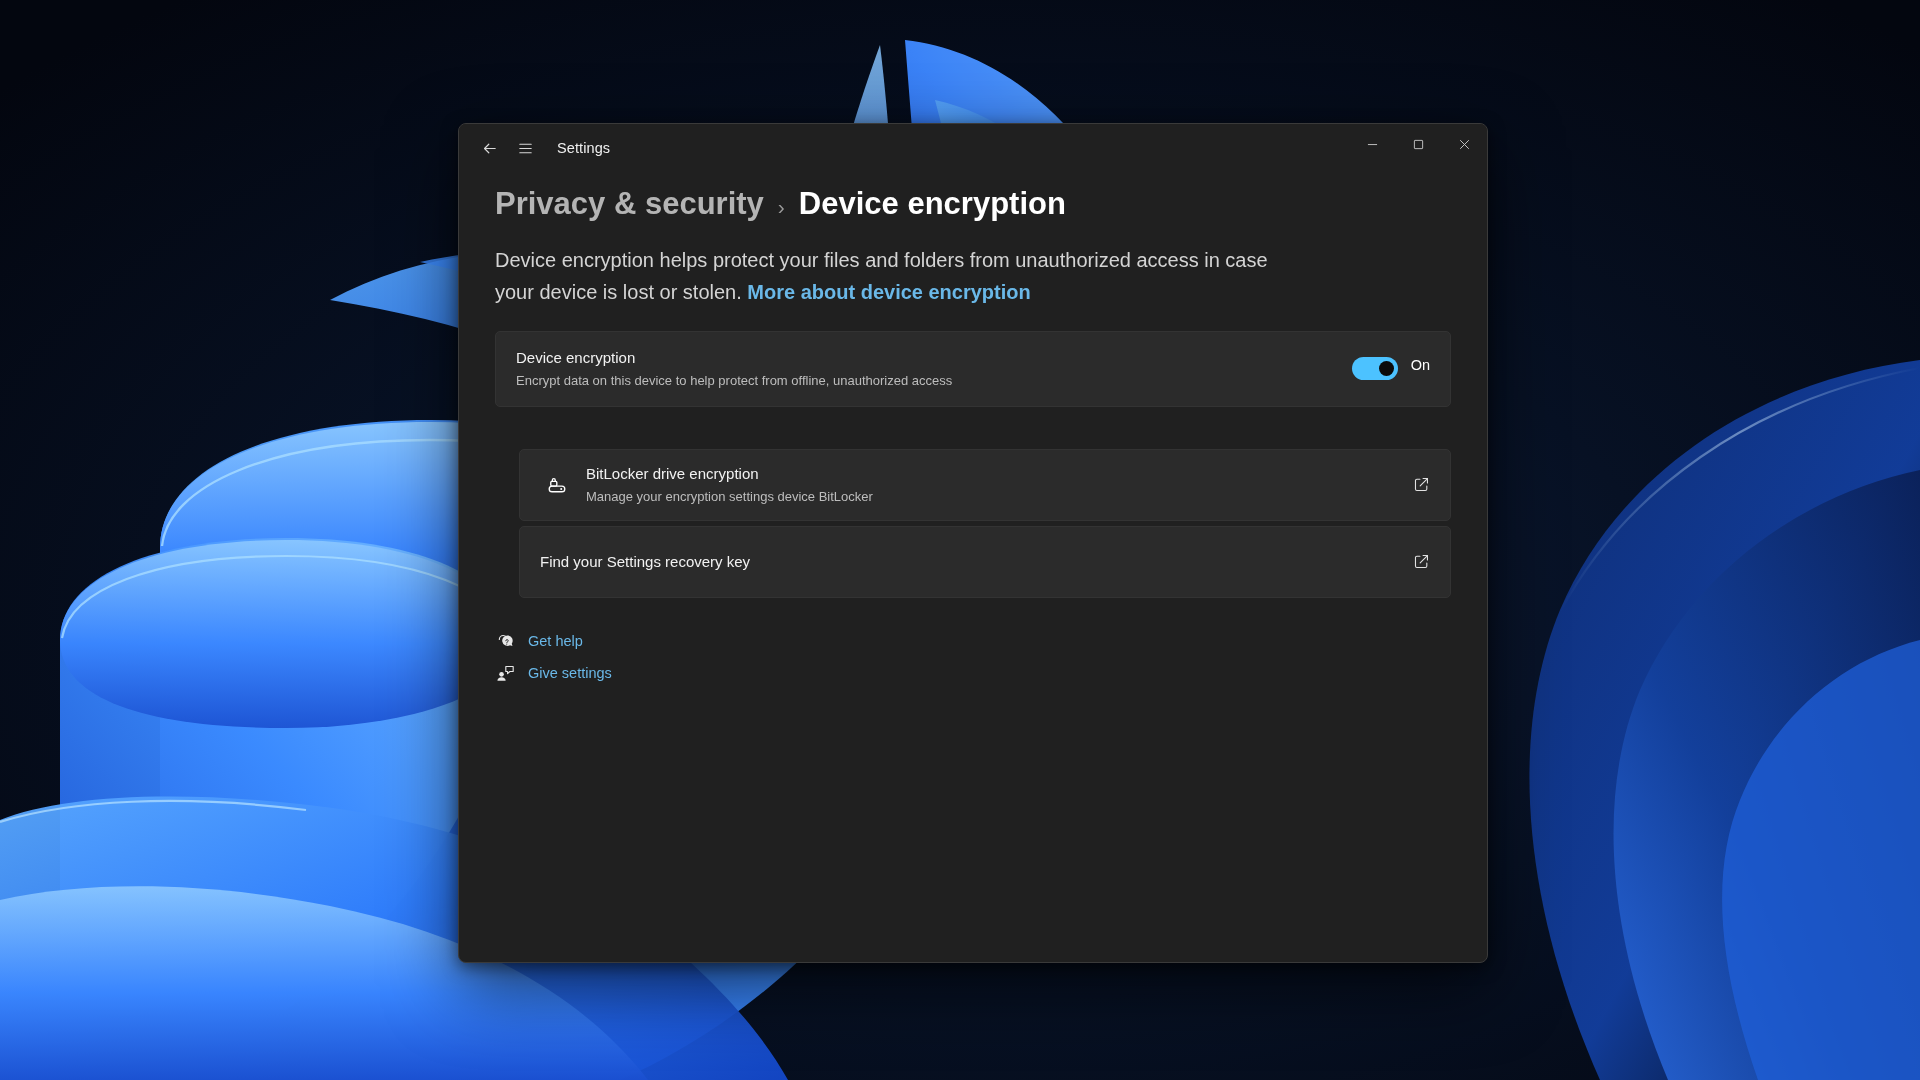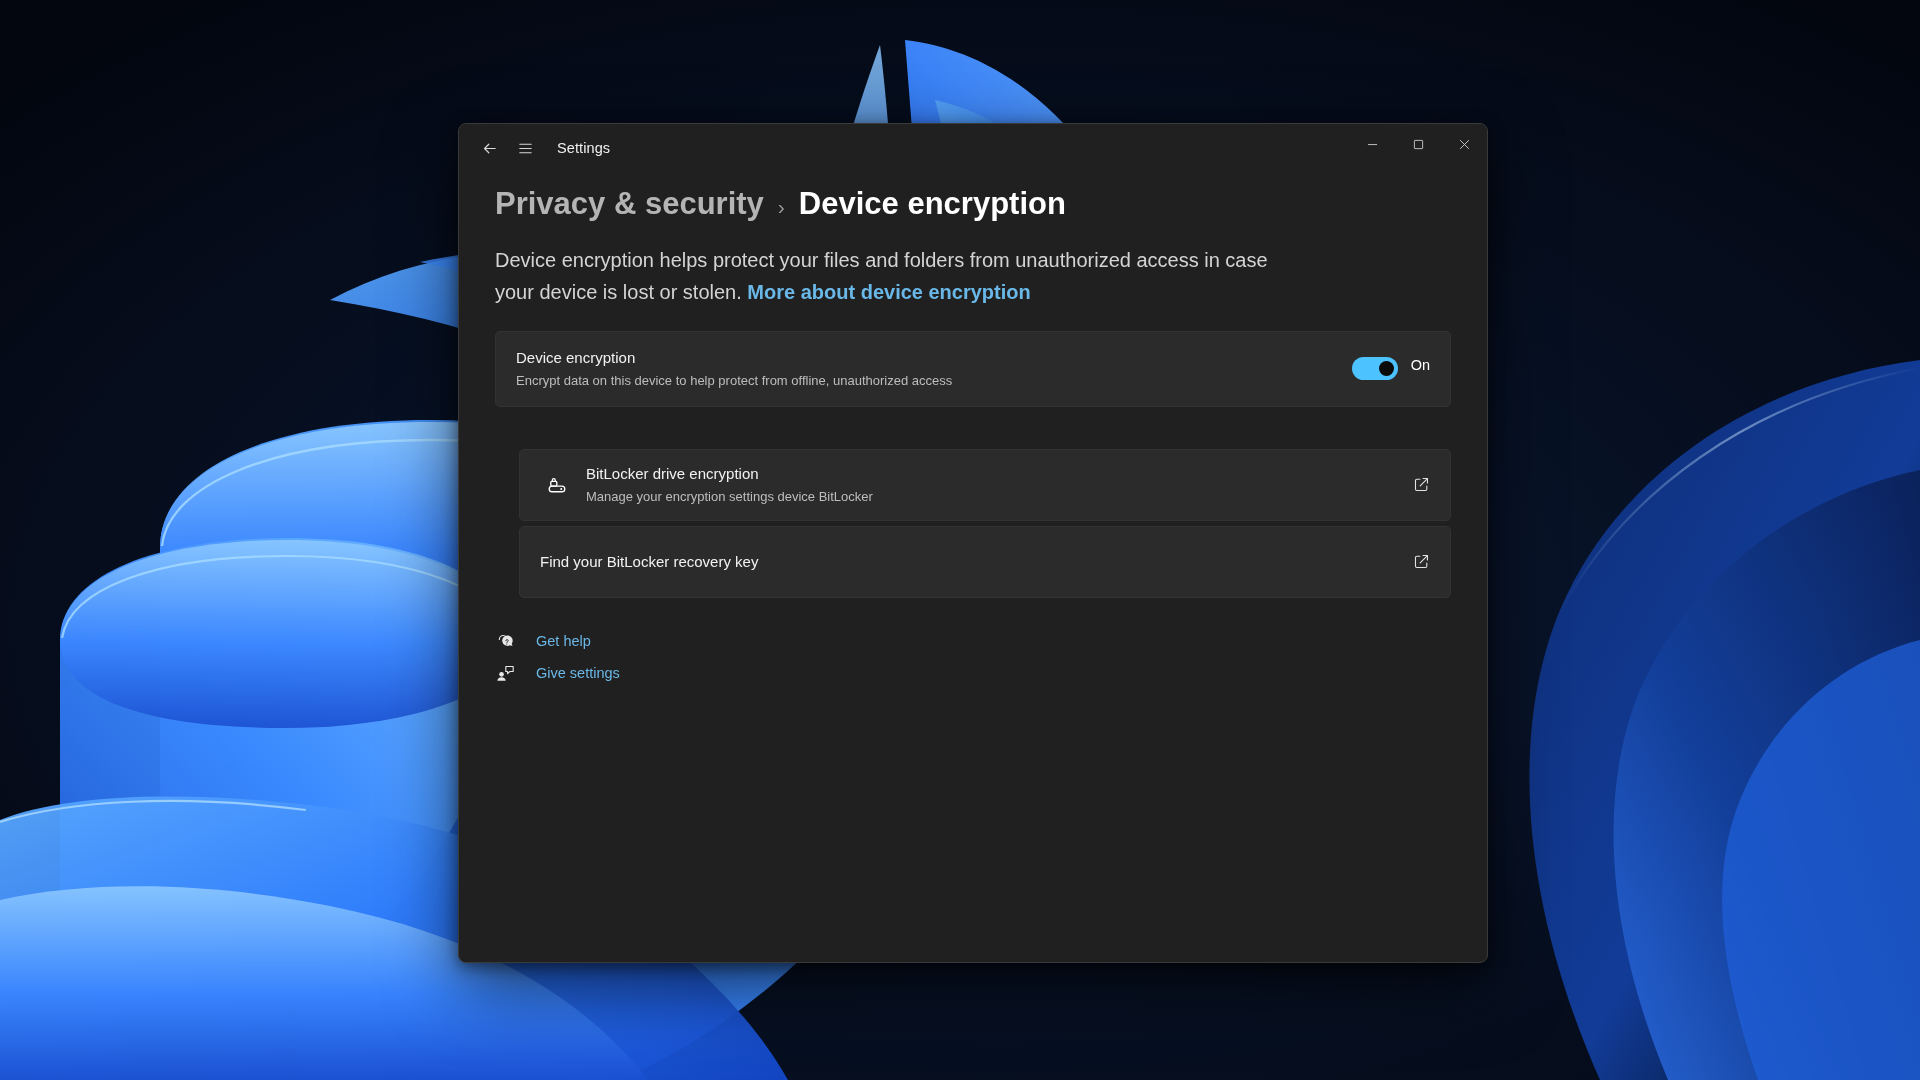--- a/index.html
+++ b/index.html
@@ -216,21 +216,21 @@
   
   #footer-links {
     margin-top: 34px;
     display: flex;
     flex-direction: column;
     gap: 13px;
   }
   .footer-link {
     display: flex;
     align-items: center;
-    gap: 21px;
+    gap: 13px;
     cursor: pointer;
     width: max-content;
   }
   .footer-icon {
     width: 20px;
     display: flex;
     align-items: center;
     justify-content: center;
     color: #e8e8e8;
     flex: none;
@@ -432,21 +432,21 @@
           <svg width="17" height="17" viewBox="0 0 24 24" fill="none" stroke="currentColor" stroke-width="1.55" stroke-linecap="round" stroke-linejoin="round">
             <path d="M19.5 14.2v4.3a2 2 0 0 1-2 2H5.5a2 2 0 0 1-2-2V6.5a2 2 0 0 1 2-2h4.3"></path>
             <path d="M14.2 3.6h6.2v6.2"></path>
             <path d="M10.1 13.9 20.4 3.6"></path>
           </svg>
         </div>
       </div>
 
       <div class="card link-card" id="link-card-recovery">
         <div class="card-text">
-          <div class="card-title">Find your BitLocker recovery key</div>
+          <div class="card-title">Find your Settings recovery key</div>
         </div>
         <div class="open-icon">
           <svg width="17" height="17" viewBox="0 0 24 24" fill="none" stroke="currentColor" stroke-width="1.55" stroke-linecap="round" stroke-linejoin="round">
             <path d="M19.5 14.2v4.3a2 2 0 0 1-2 2H5.5a2 2 0 0 1-2-2V6.5a2 2 0 0 1 2-2h4.3"></path>
             <path d="M14.2 3.6h6.2v6.2"></path>
             <path d="M10.1 13.9 20.4 3.6"></path>
           </svg>
         </div>
       </div>
 

